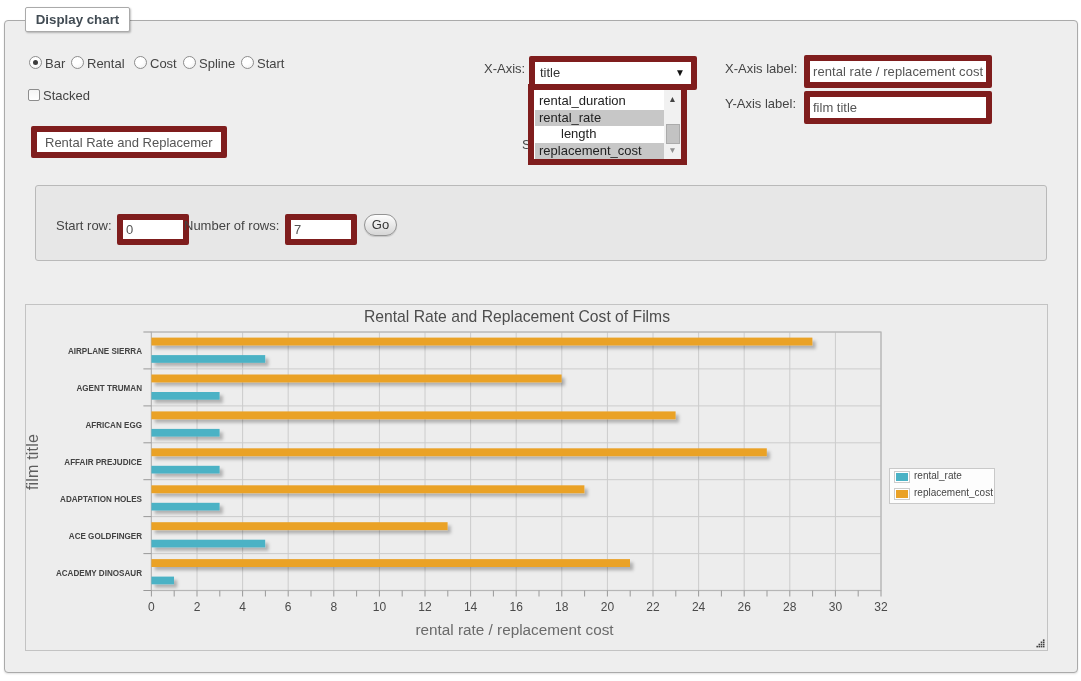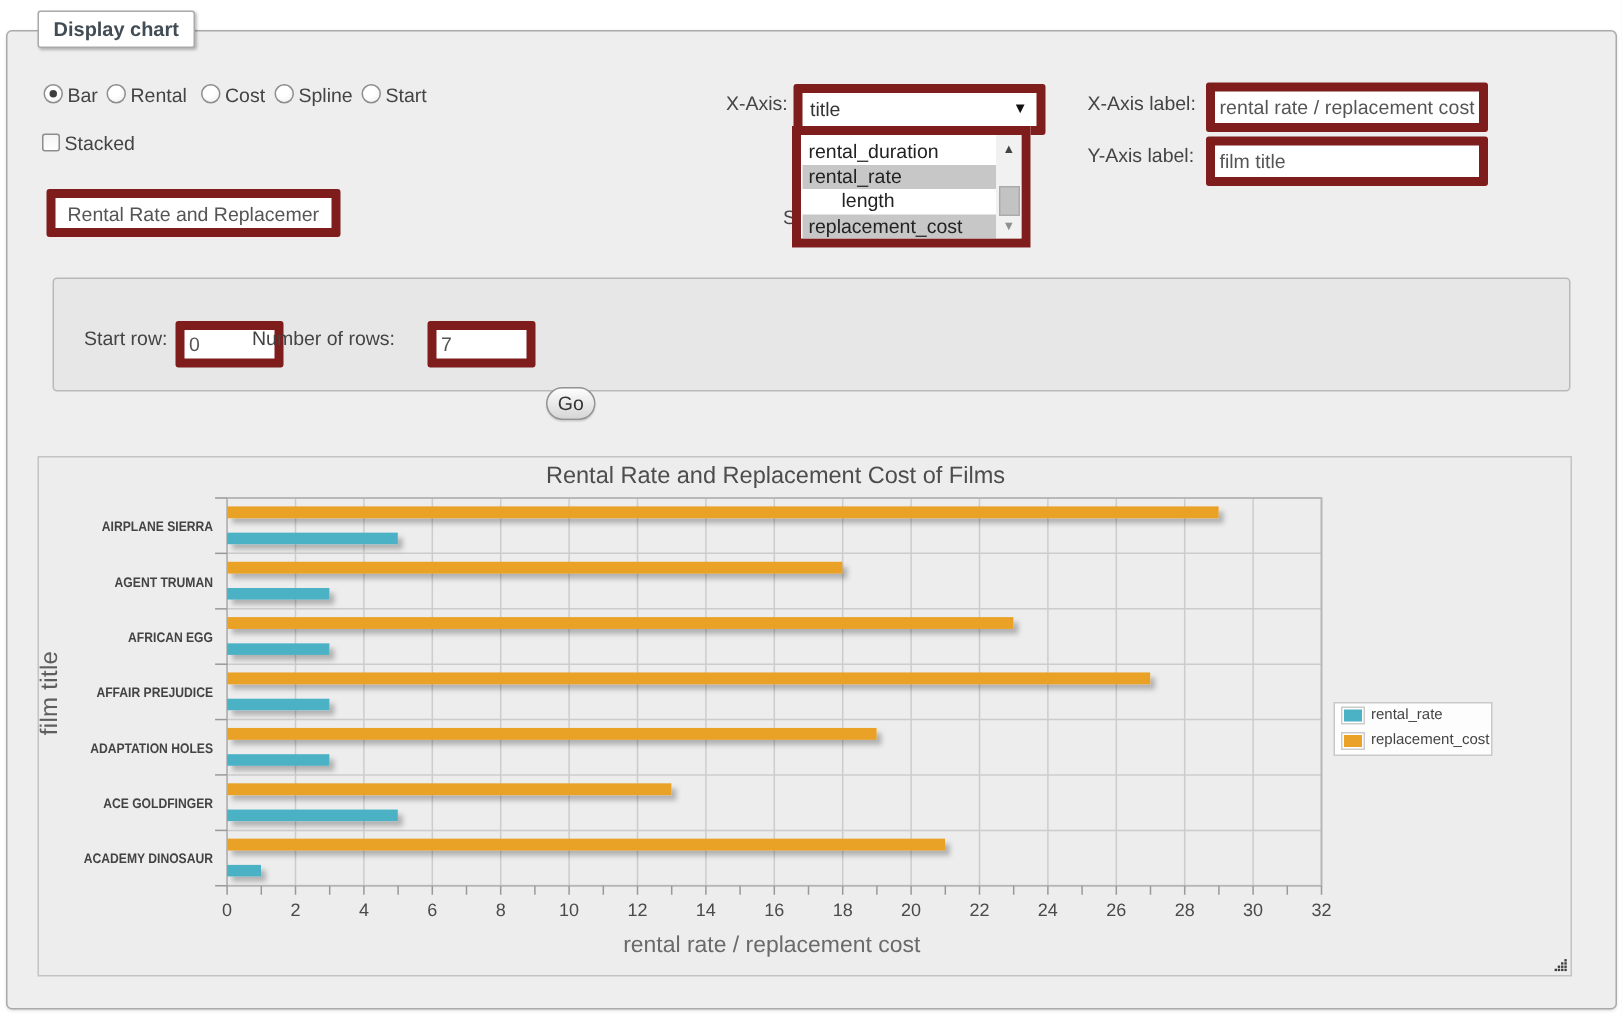--- a/index.html
+++ b/index.html
@@ -18,21 +18,21 @@
 .radio.sel::after { content:""; position:absolute; left:3px; top:3px; width:5px; height:5px;
   border-radius:50%; background:#3d3d3d; }
 .checkbox { width:10px; height:10px; border:1px solid #8d8d8d; border-radius:2px;
   background:linear-gradient(#f4f4f4,#fff); }
 .inp { background:#fff; border:6px solid #7f1d1d; border-radius:2px; font-size:13px;
   color:#555; font-family:"Liberation Sans",sans-serif; }
 #fs-inner { left:35px; top:185px; width:1010px; height:74px; background:#e7e7e7;
   border:1px solid #b9b9b9; border-radius:3px; }
 #gobtn { left:364px; top:214px; width:31px; height:20px; border:1px solid #939393;
   border-radius:11px; background:linear-gradient(#fdfdfd,#d6d6d6); font-size:13px;
-  color:#333; text-align:center; line-height:20px; box-shadow:0 1px 1px rgba(0,0,0,.15);margin-top:44px; }
+  color:#333; text-align:center; line-height:20px; box-shadow:0 1px 1px rgba(0,0,0,.15); }
 #chartbox { left:25px; top:304px; width:1021px; height:345px; border:1px solid #c3c3c3;
   background:#ededed; }
 .selitem { position:absolute; left:1px; width:126px; height:16.5px; line-height:16.5px;
   font-size:13px; color:#222; padding-left:4px; }
 .selitem.on { background:#c7c7c7; }
 </style>
 </head>
 <body>
 <div id="page">
   <div class="abs" id="fs-outer"></div>
@@ -74,21 +74,21 @@
   </div>
 
   <div class="abs lbl" style="left:725px;top:61px;">X-Axis label:</div>
   <input class="abs inp" style="left: 804px; top: 55px; width: 170px; height: 21px; padding: 0px 3px; letter-spacing: 0.06px;" value="rental rate / replacement cost">
   <div class="abs lbl" style="left:725px;top:96px;">Y-Axis label:</div>
   <input class="abs inp" style="left: 804px; top: 91px; width: 170px; height: 21px; padding: 0px 3px;" value="film title">
 
   <div class="abs" id="fs-inner"></div>
   <div class="abs lbl" style="left:56px;top:218px;">Start row:</div>
   <input class="abs inp" style="left: 117px; top: 214px; width: 54px; height: 19px; padding: 0px 3px;" value="0">
-  <div class="abs lbl" style="left:168px;top:218px;">Number of rows:</div>
+  <div class="abs lbl" style="left:184px;top:218px;">Number of rows:</div>
   <input class="abs inp" style="left: 285px; top: 214px; width: 54px; height: 19px; padding: 0px 3px;" value="7">
   <div class="abs" id="gobtn">Go</div>
 
   <div class="abs" id="chartbox">
 <svg width="1023" height="347" viewBox="0 0 1023 347" style="position:absolute;left:0;top:0;">
 <defs>
           <filter id="bsh" x="-30%" y="-80%" width="160%" height="300%">
             <feDropShadow dx="3.3" dy="3.4" stdDeviation="1.8" flood-color="#000000" flood-opacity="0.25"></feDropShadow>
           </filter>
         </defs>

